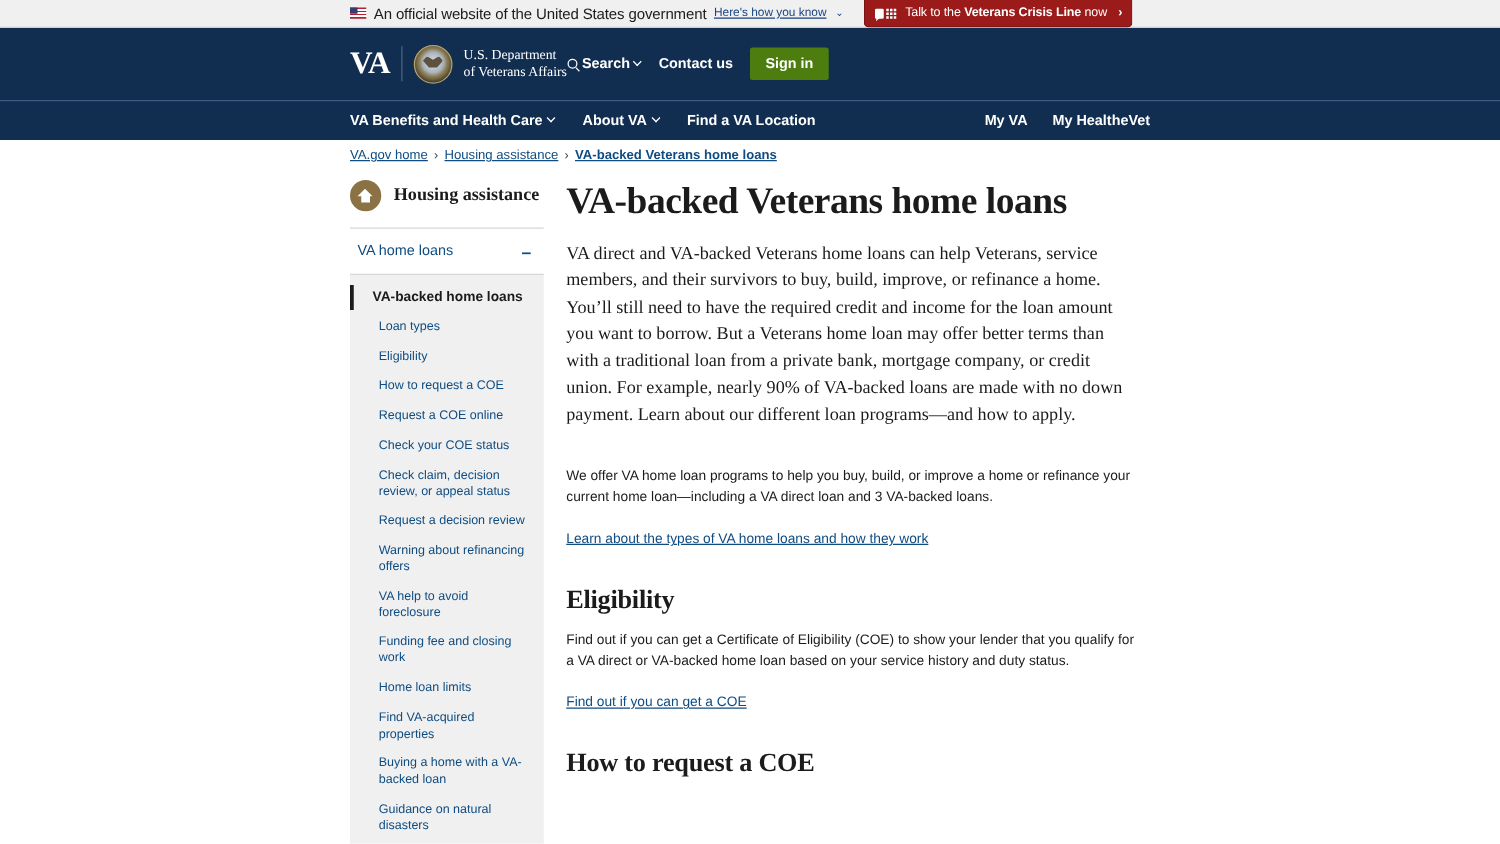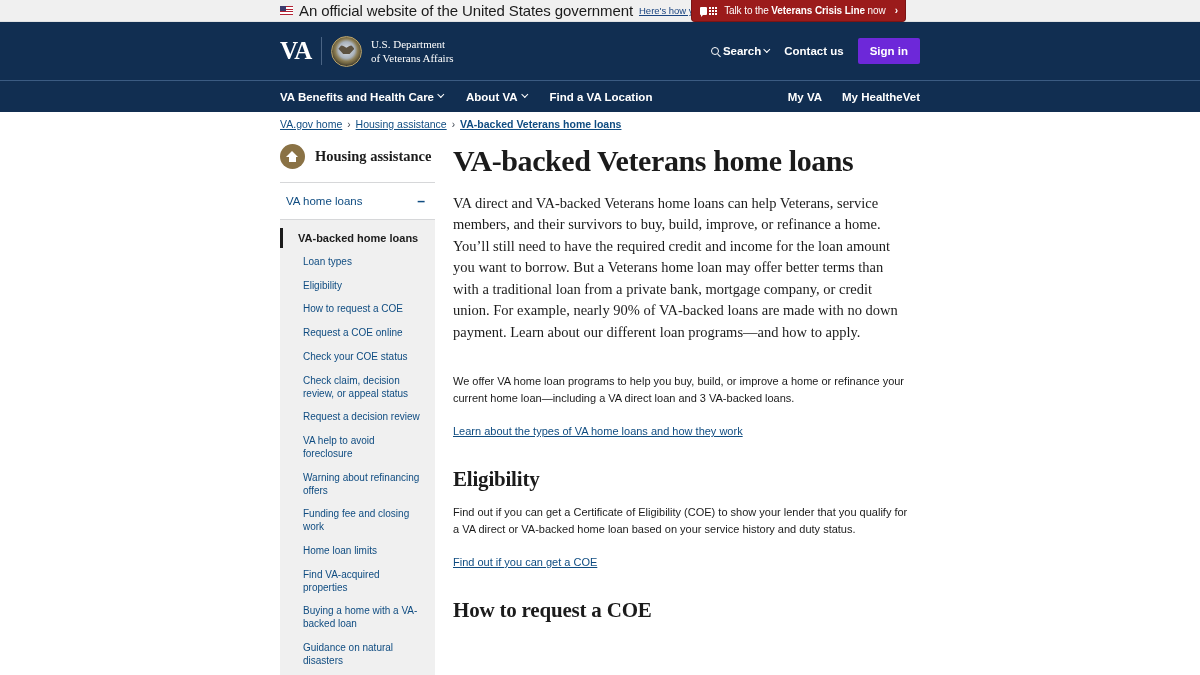--- a/index.html
+++ b/index.html
@@ -35,21 +35,21 @@
                 #fff 42% 56%, #b22234 56% 70%, #fff 70% 85%, #b22234 85% 100%);
     flex: 0 0 auto;
   }
   .us-flag::before {
     content: "";
     position: absolute; left: 0; top: 0;
     width: 6px; height: 5px;
     background: #3c3b6e;
   }
   .gov-banner-text {
-    font-size: 15px;
+    font-size: 12px;
     color: #1b1b1b;
     letter-spacing: -0.1px;
     white-space: nowrap;
   }
   .gov-banner-link {
     font-size: 9.5px;
     color: #1a4480;
     text-decoration: underline;
     white-space: nowrap;
   }
@@ -117,21 +117,20 @@
   .va-header {
     background: #112e51;
     padding-top: 0;
   }
   .va-header-inner {
     width: 640px;
     margin: 0 auto;
     height: 58px;
     display: flex;
     align-items: center;
-    justify-content: space-between;
   }
   .logo-group { display: flex; align-items: center; gap: 9px; }
   .logo-va {
     color: #ffffff;
     font-size: 25px;
     font-weight: 700;
     letter-spacing: -0.5px;
     font-family: "Liberation Serif", serif;
   }
   .logo-divider {
@@ -189,21 +188,21 @@
     transform: rotate(45deg);
   }
   .chev {
     display: inline-block;
     width: 5px; height: 5px;
     border-right: 1.4px solid #fff;
     border-bottom: 1.4px solid #fff;
     transform: rotate(45deg) translate(-2px,-1px);
   }
   .signin-btn {
-    background: #6d28d9;
+    background: #4d7c0f;
     color: #fff;
     font-size: 11.5px;
     font-weight: 700;
     padding: 7px 12px;
     border: none;
     border-radius: 2px;
     cursor: pointer;
     font-family: "Liberation Sans", sans-serif;
     white-space: nowrap;
   }
@@ -506,22 +505,22 @@
 
     <div class="sb-sublist">
       <div class="sb-active">VA-backed home loans</div>
       <a class="sb-link">Loan types</a>
       <a class="sb-link">Eligibility</a>
       <a class="sb-link">How to request a COE</a>
       <a class="sb-link">Request a COE online</a>
       <a class="sb-link">Check your COE status</a>
       <a class="sb-link">Check claim, decision review, or appeal status</a>
       <a class="sb-link">Request a decision review</a>
+      <a class="sb-link">Warning about refinancing offers</a>
       <a class="sb-link">VA help to avoid foreclosure</a>
-      <a class="sb-link">Warning about refinancing offers</a>
       <a class="sb-link">Funding fee and closing work</a>
       <a class="sb-link">Home loan limits</a>
       <a class="sb-link">Find VA-acquired properties</a>
       <a class="sb-link">Buying a home with a VA-backed loan</a>
       <a class="sb-link">Guidance on natural disasters</a>
     </div>
 
   </div>
 
   <div class="content">

